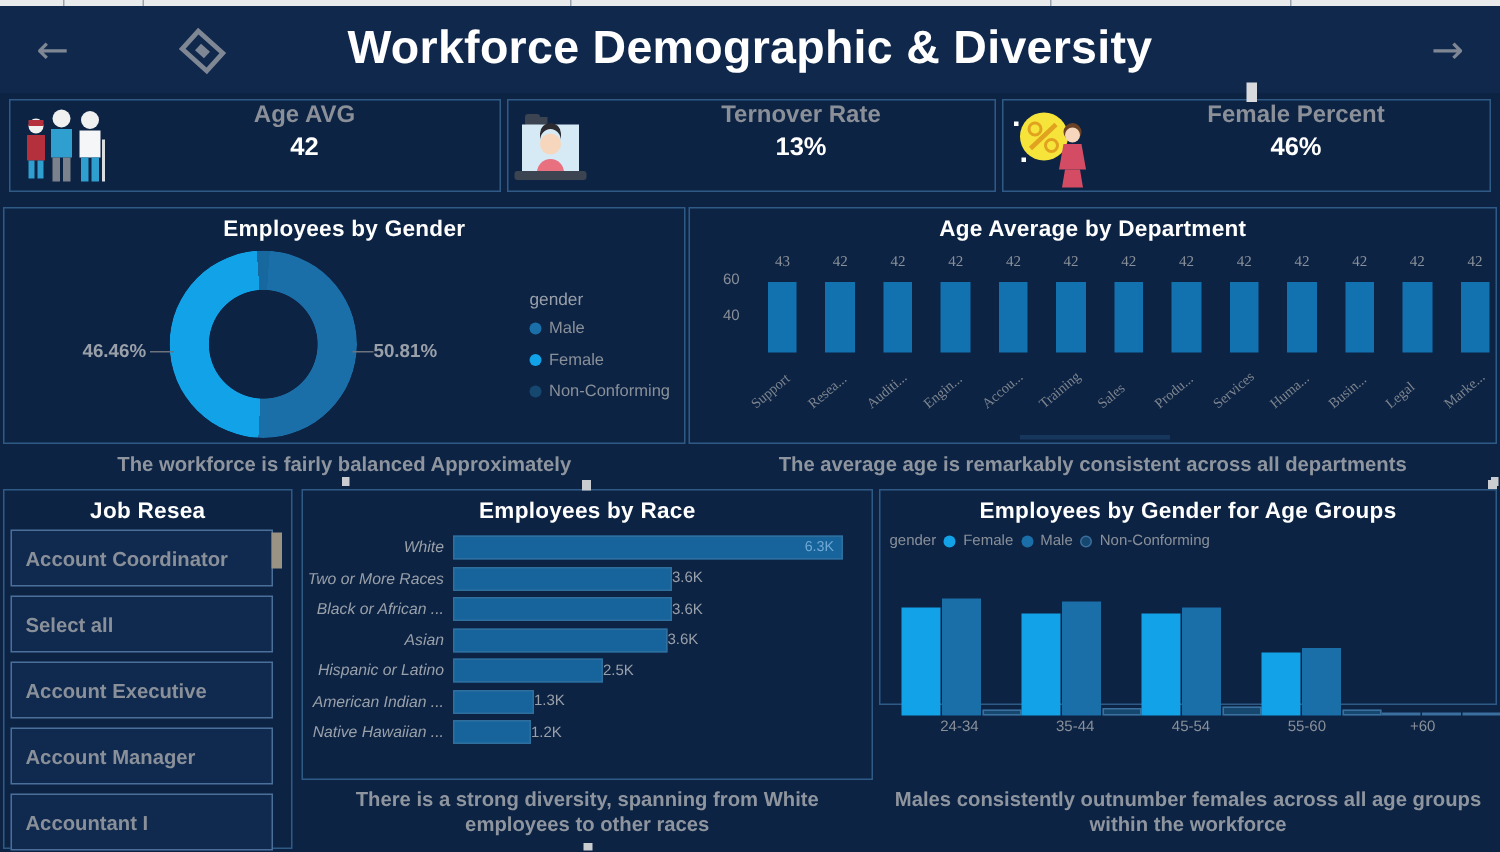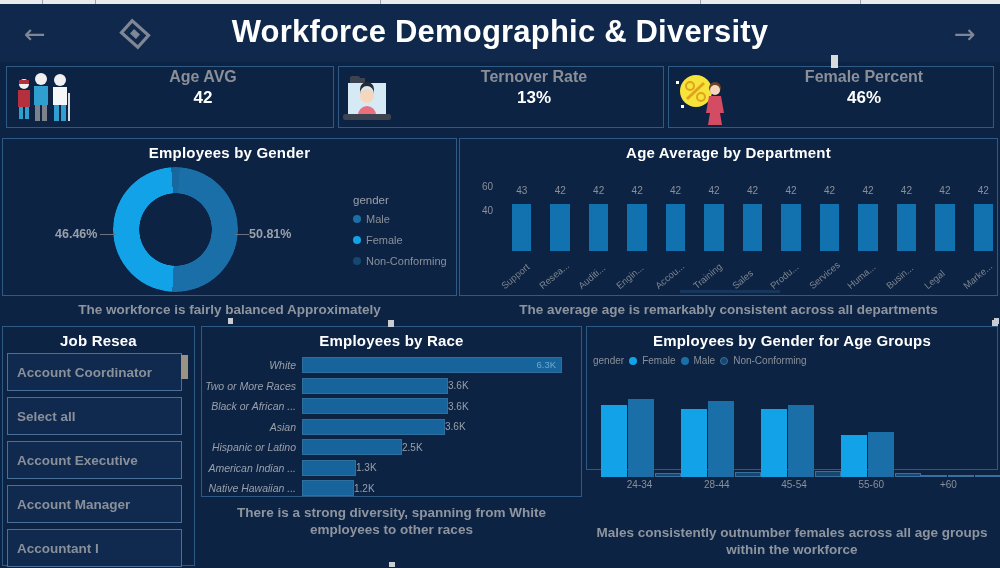--- a/index.html
+++ b/index.html
@@ -53,21 +53,21 @@
     padding-top:5px; letter-spacing:.2px;
   }
   .caption {
     position:absolute; color:#8f959e; font-size:13.5px; font-weight:bold;
     text-align:center; line-height:17px;
   }
 
   .p-gender { left:2px;   top:138px; width:455px; height:158px; }
   .p-dept   { left:459px; top:138px; width:539px; height:158px; }
   .p-job    { left:2px;   top:326px; width:193px; height:240px; }
-  .p-race   { left:201px; top:326px; width:381px; height:171px; }
+  .p-race   { left:201px; top:326px; width:381px; height:194px; }
   .p-agegrp { left:586px; top:326px; width:412px; height:144px; }
 
   
   .donut-wrap { position:absolute; left:110px; top:28px; width:125px; height:125px; }
   .donut {
     width:125px; height:125px; border-radius:50%;
     background: conic-gradient(
       from 0deg,
       #17689f 0deg 4deg,
       #1b6fa8 4deg 183deg,
@@ -82,21 +82,21 @@
   .leader { position:absolute; height:1px; background:#6d737c; }
   .legend-block { position:absolute; left:350px; top:55px; }
   .legend-title { color:#9aa0a9; font-size:11.5px; margin-bottom:7px; }
   .legend-item { display:flex; align-items:center; gap:5px; margin-bottom:9px; }
   .legend-dot { width:8px; height:8px; border-radius:50%; }
   .legend-text { color:#8a9099; font-size:11px; }
 
   
   .dept-plot { position:absolute; left:0; top:24px; width:539px; height:110px; }
   .ax-tick { position:absolute; color:#8a9099; font-size:10px; }
-  .dept-cols { position:absolute; left:52px; top:16px; right:6px; height:110px; display:flex; gap:19px; }
+  .dept-cols { position:absolute; left:52px; top:0; right:6px; height:110px; display:flex; gap:19px;font-family:Liberation Serif, serif; }
   .dept-col { flex:1; position:relative; }
   .dept-val { position:absolute; top:6px; width:100%; text-align:center; color:#8a9099; font-size:10px; }
   .dept-bar { position:absolute; bottom:38px; left:0; right:0; height:47px; background:#1272b0; }
   .dept-name {
     position:absolute; bottom:-2px; left:-6px; color:#7e858e; font-size:9.5px;
     transform:rotate(-40deg); transform-origin:left bottom; white-space:nowrap;
   }
   .dept-scroll { position:absolute; left:220px; bottom:2px; width:100px; height:3px; background:#17365c; }
 
   
@@ -381,21 +381,21 @@
         <div class="race-bar" style="width:54px"></div>
         <div class="race-val-out">1.3K</div>
       </div>
       <div class="race-row">
         <div class="race-lbl">Native Hawaiian ...</div>
         <div class="race-bar" style="width:52px"></div>
         <div class="race-val-out">1.2K</div>
       </div>
     </div>
   </div>
-  <div class="caption" style="left:201px; top:504px; width:381px;">There is a strong diversity, spanning from White employees to other races</div>
+  <div class="caption" style="left:201px; top:524px; width:381px;">There is a strong diversity, spanning from White employees to other races</div>
 
   <div class="panel p-agegrp">
     <div class="panel-title">Employees by Gender for Age Groups</div>
     <div class="ag-legend">
       <span class="lt">gender</span>
       <span class="ag-dot" style="background:#11a2e8"></span>
       <span class="lt">Female</span>
       <span class="ag-dot" style="background:#1b6fa8"></span>
       <span class="lt">Male</span>
       <span class="ag-dot" style="background:#16476f;border:1px solid #3b6f9e"></span>
@@ -424,21 +424,21 @@
           <div class="ag-bar" style="height:4px;background:#16476f;border:1px solid #3b6f9e"></div>
         </div>
         <div class="ag-group">
           <div class="ag-bar" style="height:2px;background:#3b6f9e"></div>
           <div class="ag-bar" style="height:2px;background:#3b6f9e"></div>
           <div class="ag-bar" style="height:2px;background:#3b6f9e"></div>
         </div>
       </div>
       <div class="ag-xlabels">
         <div class="ag-x">24-34</div>
-        <div class="ag-x">28-44</div>
+        <div class="ag-x">35-44</div>
         <div class="ag-x">45-54</div>
         <div class="ag-x">55-60</div>
         <div class="ag-x">+60</div>
       </div>
     </div>
   </div>
   <div class="caption" style="left:586px; top:524px; width:412px;">Males consistently outnumber females across all age groups within the workforce</div>
 
   <div class="marker" style="left:388px; top:320px; width:6px; height:7px;"></div>
   <div class="marker" style="left:228px; top:318px; width:5px; height:6px;"></div>

